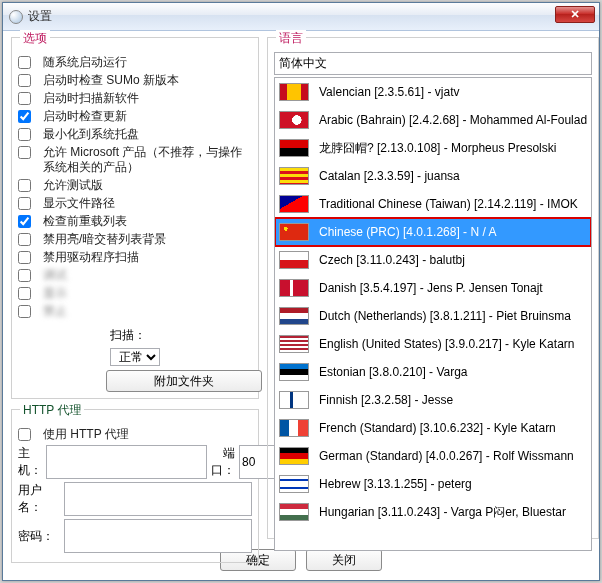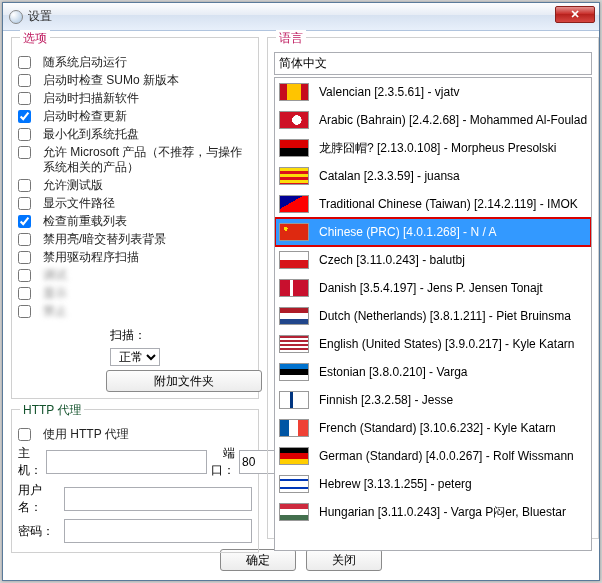--- a/index.html
+++ b/index.html
@@ -19,21 +19,21 @@
 .chkrow label { line-height: 15px; }
 .row2 { line-height: 15px; }
 .scanrow { display: flex; align-items: center; gap: 4px; margin-top: 8px; flex-direction: column; }
 .scanrow span { width: 50px; }
 .scanrow select { flex: 1; height: 20px; border: 1px solid #abadb3; background: #fff; padding-left: 4px; }
 .btn-attach { display: block; width: 156px; height: 22px; margin: 4px 0 0 88px; background: linear-gradient(#fdfdfd,#ececec); border: 1px solid #8a8a8a; border-radius: 3px; text-align: center; line-height: 20px; }
 .proxybox { border: 1px solid #d0d0d0; position: relative; padding: 14px 6px 6px 6px; margin-top: 10px; }
 .proxybox > .gtitle { position: absolute; top: -8px; left: 8px; background: #fff; padding: 0 3px; color: #14532d; }
 .prow { display: flex; align-items: center; gap: 4px; margin: 3px 0; }
 .prow label { width: 42px; }
-.prow input[type=text] { flex: 1; height: 24px; border: 1px solid #abadb3; padding: 8px 2px; }
+.prow input[type=text] { flex: 1; height: 34px; border: 1px solid #abadb3; padding: 8px 2px; }
 .prow .portlbl { width: 32px; text-align: right; }
 .prow .portin { width: 40px; flex: none; }
 .langhead { background: #fff; border: 1px solid #abadb3; padding: 2px 4px; margin-bottom: 2px; }
 .langlist { border: 1px solid #abadb3; height: 474px; overflow-y: auto; overflow-x: hidden; background: #fff; }
 .litem { display: flex; align-items: center; height: 28px; padding: 0 4px; gap: 10px; white-space: nowrap; }
 .litem .flag { width: 30px; height: 18px; border: 1px solid #999; flex-shrink: 0; }
 .litem.sel { background: #3399ff; color: #fff; outline: 2px solid #d90000; outline-offset: -1px; }
 .footer { display: flex; justify-content: center; gap: 10px; padding: 6px 0; }
 .footer button { width: 76px; height: 22px; background: linear-gradient(#fdfdfd,#ececec); border: 1px solid #8a8a8a; border-radius: 3px; }
 

